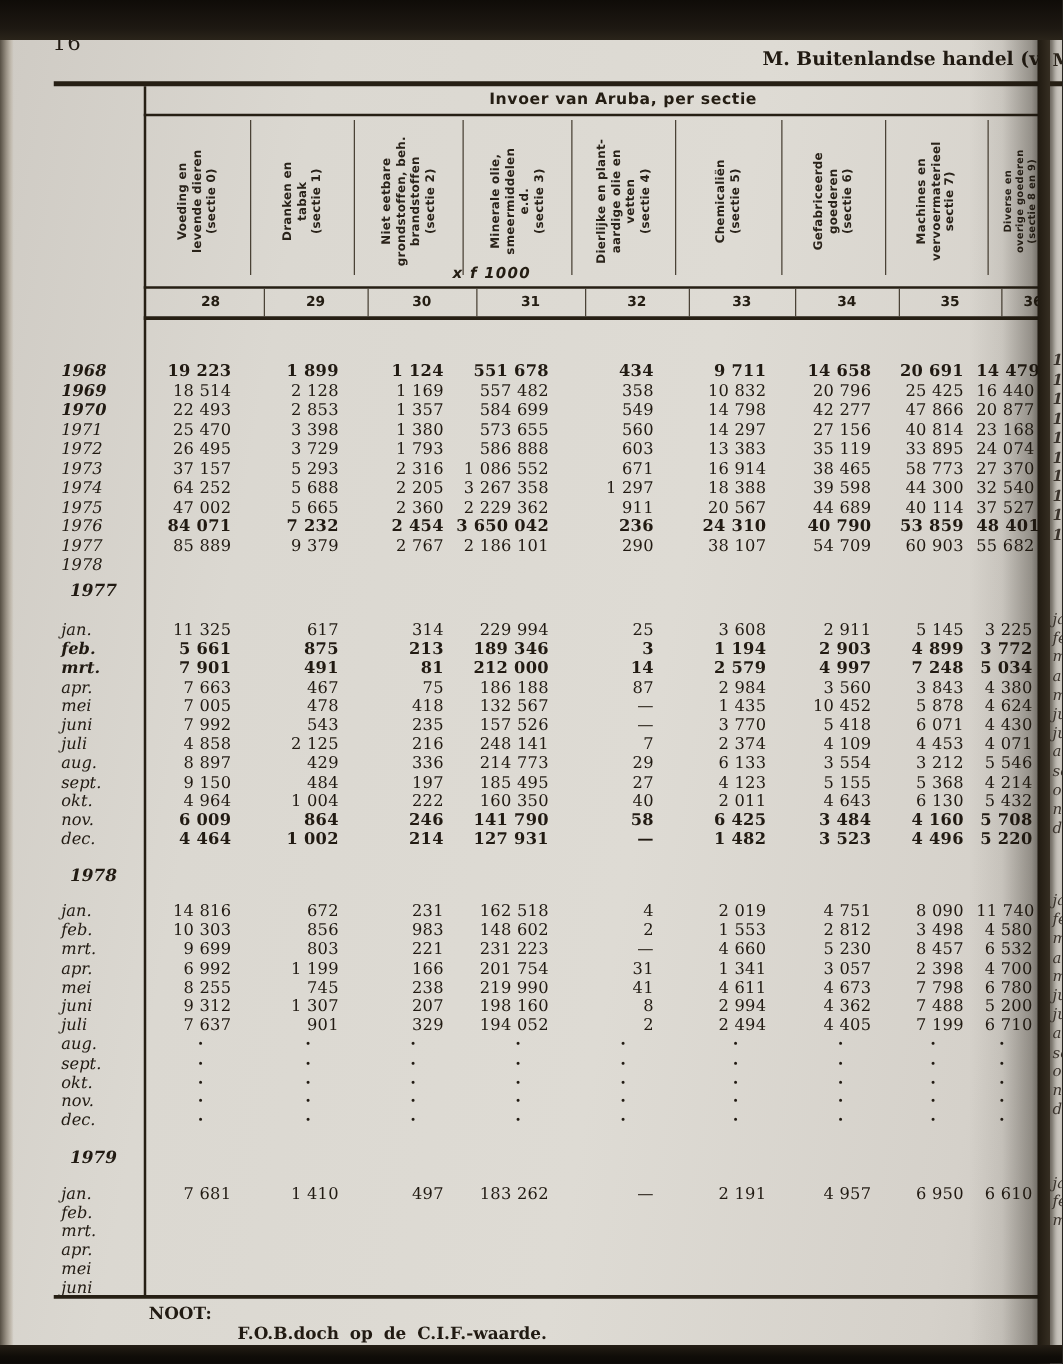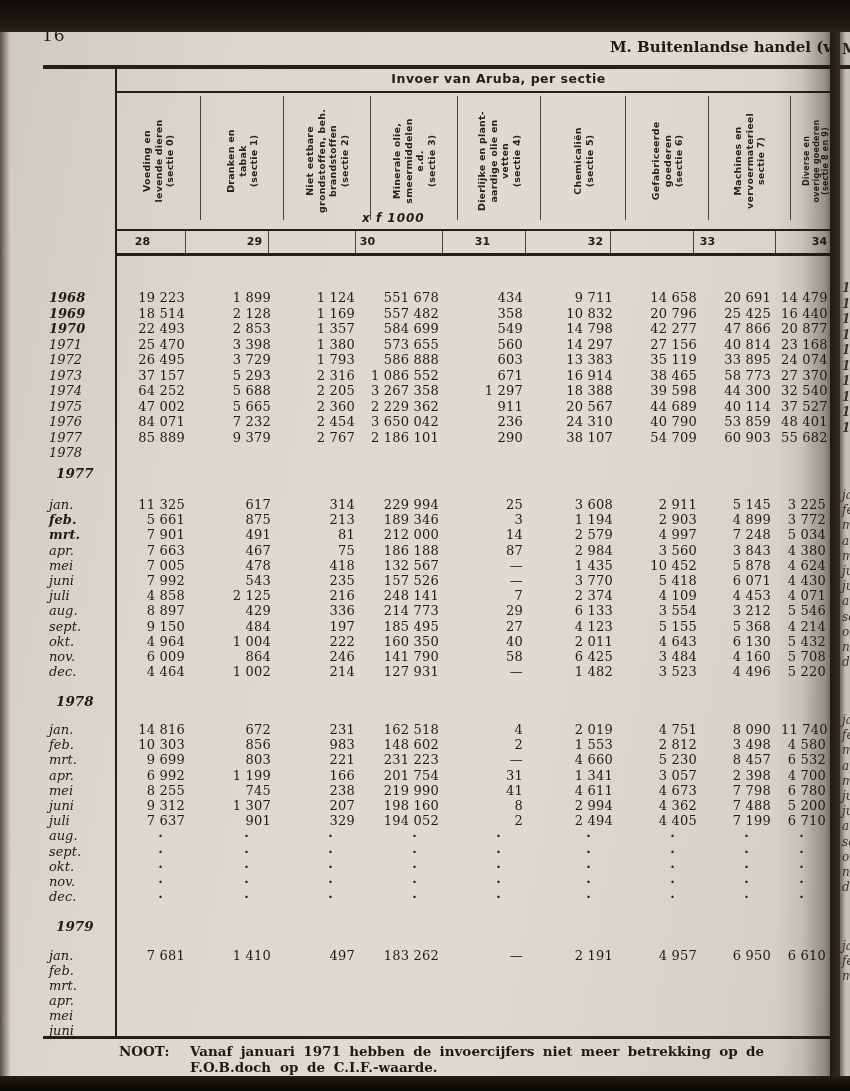--- a/index.html
+++ b/index.html
@@ -20,36 +20,36 @@
   .tbl-title{position:absolute;left:115px;top:73px;width:727px;text-align:center;
              font:700 12.5px/1 "DejaVu Sans",sans-serif;letter-spacing:.5px;color:#241d13;padding-left:20px;}
   .headers{position:absolute;left:115px;top:92px;width:726px;height:138px;display:grid;
            grid-template-columns:85px 83px 87px 87px 83px 85px 83px 82px 51px;}
   .hcell{position:relative;}
   .rot{position:absolute;left:50%;top:50%;width:132px;transform:translate(-50%,-50%) rotate(-90deg);
        text-align:center;font:700 9.5px/11.5px "DejaVu Sans",sans-serif;white-space:pre-line;
        color:#2a231a;letter-spacing:.2px;}
   .hcell.small .rot{font-size:8px;line-height:9.5px;}
   .vl{position:absolute;top:4px;width:1px;height:124px;background:#4a4236;}
-  .colnums{position:absolute;left:100px;top:231px;width:618px;height:22px;display:grid;
-           grid-template-columns:85px 83px 87px 87px 83px 85px 83px 82px 51px;gap:28px;}
+  .colnums{position:absolute;left:126px;top:231px;width:618px;height:22px;display:grid;
+           grid-template-columns:85px 83px 87px 87px 83px 85px 83px 82px 51px;}
   .colnums .ncell{font:700 11px/22px "DejaVu Sans",sans-serif;text-align:center;color:#241d13;}
   .colnums .vl{top:0;height:22px;}
   .unit{position:absolute;left:362px;top:212px;font:700 italic 12px/1 "DejaVu Sans",sans-serif;
         letter-spacing:1px;color:#241d13;}
   .rows{position:absolute;left:43px;width:793px;margin-top:12px;}
   .trow{display:grid;grid-template-columns:65px 87px 86px 84px 84px 84px 90px 84px 74px 55px;
         height:15.5px;align-items:start;}
   #sec0 .trow,#sec1 .trow{height:15.2px;}
   #sec2 .trow{height:15px;}
   .rlabel{font:400 13px/1.1 "DejaVu Serif",serif;font-style:italic;padding-left:6px;white-space:nowrap;}
   .lb .rlabel{font-weight:700;}
   .cell{font:400 13px/1.1 "DejaVu Serif",serif;text-align:right;padding-right:10px;
         letter-spacing:.2px;white-space:nowrap;}
-  .b .cell{font-weight:400;}
+  .b .cell{font-weight:700;}
   .dots .cell{padding-right:32px;font-weight:700;}
   .sec-label{position:absolute;left:56px;font:700 13.5px/1 "DejaVu Serif",serif;font-style:italic;}
   .noot-label{position:absolute;left:119px;top:1043px;font:700 13.5px/1.2 "DejaVu Serif",serif;}
   .noot-line1{position:absolute;left:190px;top:1043px;width:574px;font:700 13.5px/1.2 "DejaVu Serif",serif;
               text-align:justify;text-align-last:justify;}
   .noot-line2{position:absolute;left:190px;top:1059px;font:700 13.5px/1.2 "DejaVu Serif",serif;word-spacing:4px;}
   .fold-shadow{position:absolute;left:775px;top:30px;width:67px;height:1047px;z-index:25;
         background:linear-gradient(to right,rgba(25,20,12,0) 0%,rgba(25,20,12,.08) 40%,rgba(25,20,12,.35) 75%,rgba(20,16,10,.8) 96%);}
   .gutter-band{position:absolute;left:830px;top:0;width:12px;height:1091px;z-index:28;
         background:linear-gradient(to right,#1f1910,#3a3226);}
@@ -611,21 +611,20 @@
         <div class="rlabel">mei</div>
       </div>
       <div class="trow">
         <div class="rlabel">juni</div>
       </div>
     </div>
 
   <div class="rule bottom-rule"></div>
 
   <div class="noot-label">NOOT:</div>
-  <div class="noot-line1">Vanaf januari 1971 hebben de invoercijfers niet meer betrekking op de</div>
   <div class="noot-line2">F.O.B.doch op de C.I.F.-waarde.</div>
 
   <div class="fold-shadow"></div>
   <div class="gutter-band"></div>
 
   <div class="next-page">
     <div class="np-head">M</div>
     <div class="np-rule"></div>
     <div class="fgroup" id="fg0" style="top:281px">
         <div class="frag">19</div>

